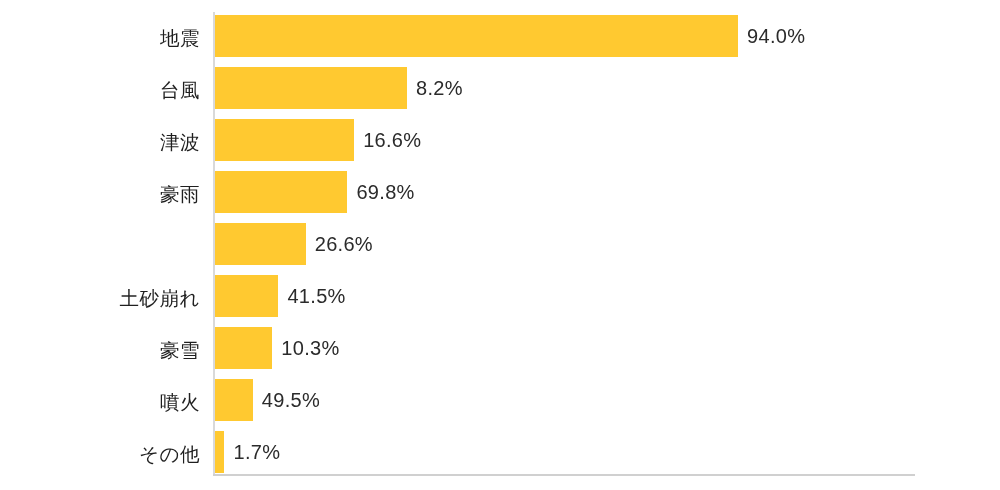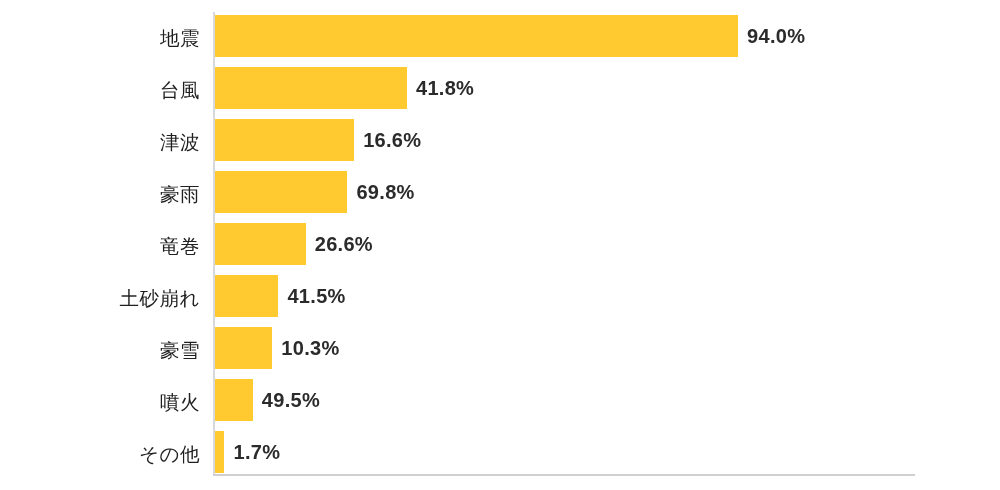--- a/index.html
+++ b/index.html
@@ -78,21 +78,20 @@
   }
 
   .bar-wrap {
     position: absolute;
     left: 215px;
     top: 1px;
     height: 42px;
     display: flex;
     align-items: center;
     white-space: nowrap;
-    font-weight: bold;
   }
 
   .bar {
     height: 42px;
     background: #ffc930;
     flex: 0 0 auto;
   }
 
   .bar-value {
     font-size: 20px;
@@ -116,39 +115,38 @@
           <div class="cat-label">地震</div>
           <div class="bar-wrap">
             <div class="bar" style="width: 523.11px; background: rgb(255, 201, 48);"></div>
             <div class="bar-value">94.0%</div>
           </div>
         </div>
         <div class="row">
           <div class="cat-label">台風</div>
           <div class="bar-wrap">
             <div class="bar" style="width: 191.993px; background: rgb(255, 201, 48);"></div>
-            <div class="bar-value">41.8%</div>
+            <div class="bar-value">8.2%</div>
           </div>
         </div>
         <div class="row">
           <div class="cat-label">津波</div>
           <div class="bar-wrap">
             <div class="bar" style="width: 139.125px; background: rgb(255, 201, 48);"></div>
             <div class="bar-value">16.6%</div>
           </div>
         </div>
         <div class="row">
           <div class="cat-label">豪雨</div>
           <div class="bar-wrap">
             <div class="bar" style="width: 132.447px; background: rgb(255, 201, 48);"></div>
             <div class="bar-value">69.8%</div>
           </div>
         </div>
         <div class="row">
-          <div class="cat-label">竜巻</div>
           <div class="bar-wrap">
             <div class="bar" style="width: 90.7095px; background: rgb(255, 201, 48);"></div>
             <div class="bar-value">26.6%</div>
           </div>
         </div>
         <div class="row">
           <div class="cat-label">土砂崩れ</div>
           <div class="bar-wrap">
             <div class="bar" style="width: 63.441px; background: rgb(255, 201, 48);"></div>
             <div class="bar-value">41.5%</div>

